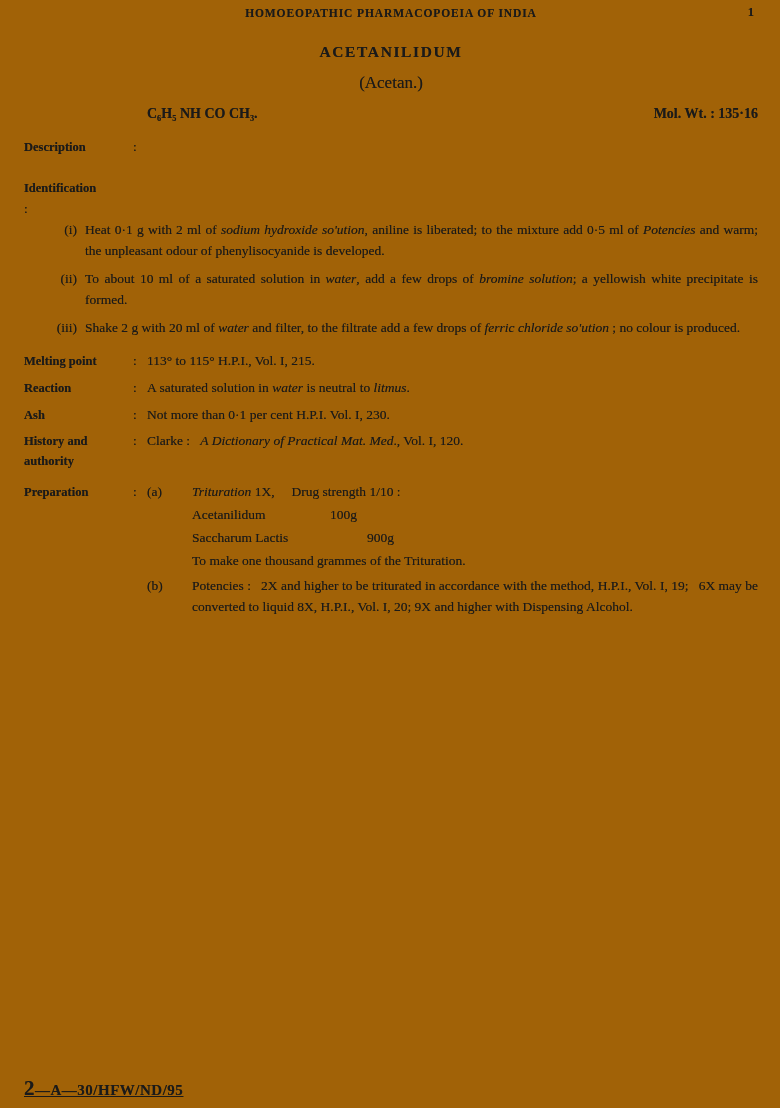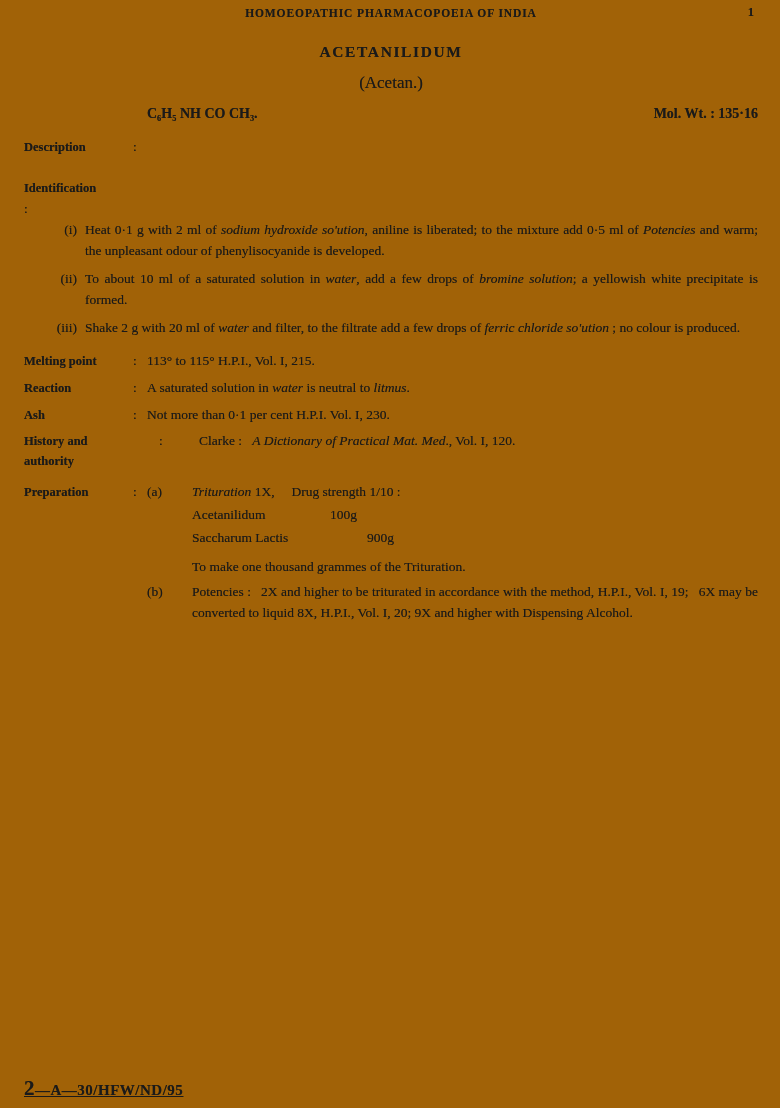--- a/index.html
+++ b/index.html
@@ -69,30 +69,30 @@
   .justify { text-align:justify; }
   .m-desc { margin-top:13px; }
   .m-ident { margin-top:20px;flex-direction:column; }
   .id-item { display:flex; }
   .id-item + .id-item { margin-top:7px;justify-content:center; }
   .id-marker { flex:none; width:53px; padding-right:8px; text-align:right; }
   .item-text { flex:1; min-width:0; }
   .m-melt { margin-top:12px; }
   .m-react { margin-top:6px; }
   .m-ash { margin-top:6px; }
-  .m-hist { margin-top:5px;gap:26px; }
+  .m-hist { margin-top:5px; }
   .m-prep { margin-top:10px;justify-content:center; }
   .prep-item { display:flex; }
   .prep-item + .prep-item { margin-top:4px; }
   .prep-marker { flex:none; width:45px; }
   .prep-body { flex:1; min-width:0; }
   .ing-row { display:flex; margin-top:2px; }
   .ing-row + .ing-row { margin-top:2px;gap:37px; }
   .ing-name { flex:none; width:138px; }
-  .ing-note { margin-top:8px; }
+  .ing-note { margin-top:2px; }
   .imprint {
     position:absolute; left:24px; bottom:6px;
     font-weight:700; font-size:15px; line-height:24px;
     letter-spacing:0.5px;
     text-decoration:underline;
   }
   .imprint .lead { font-size:21px; }
   i { font-style:italic; }
 </style>
 </head>

